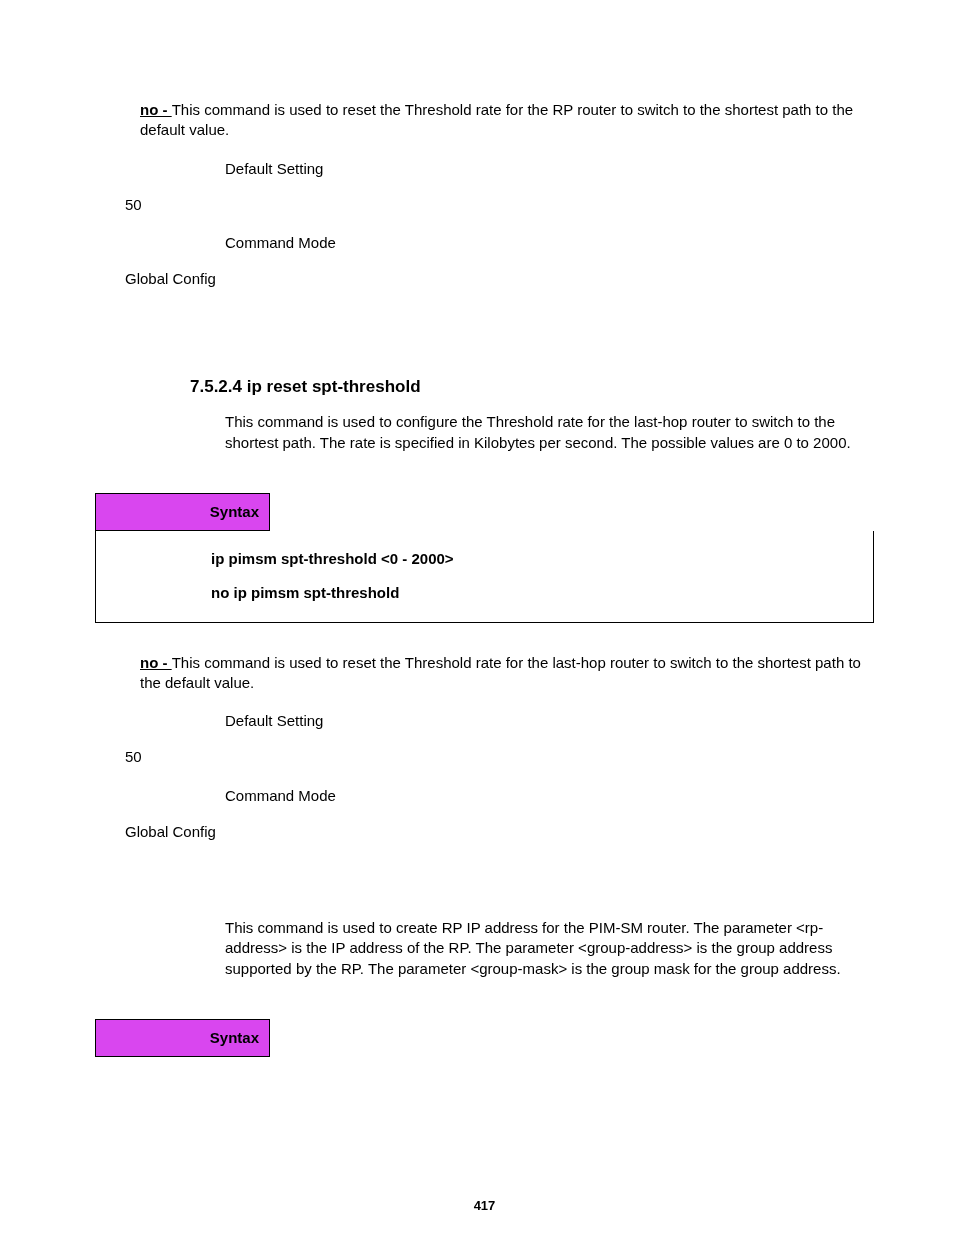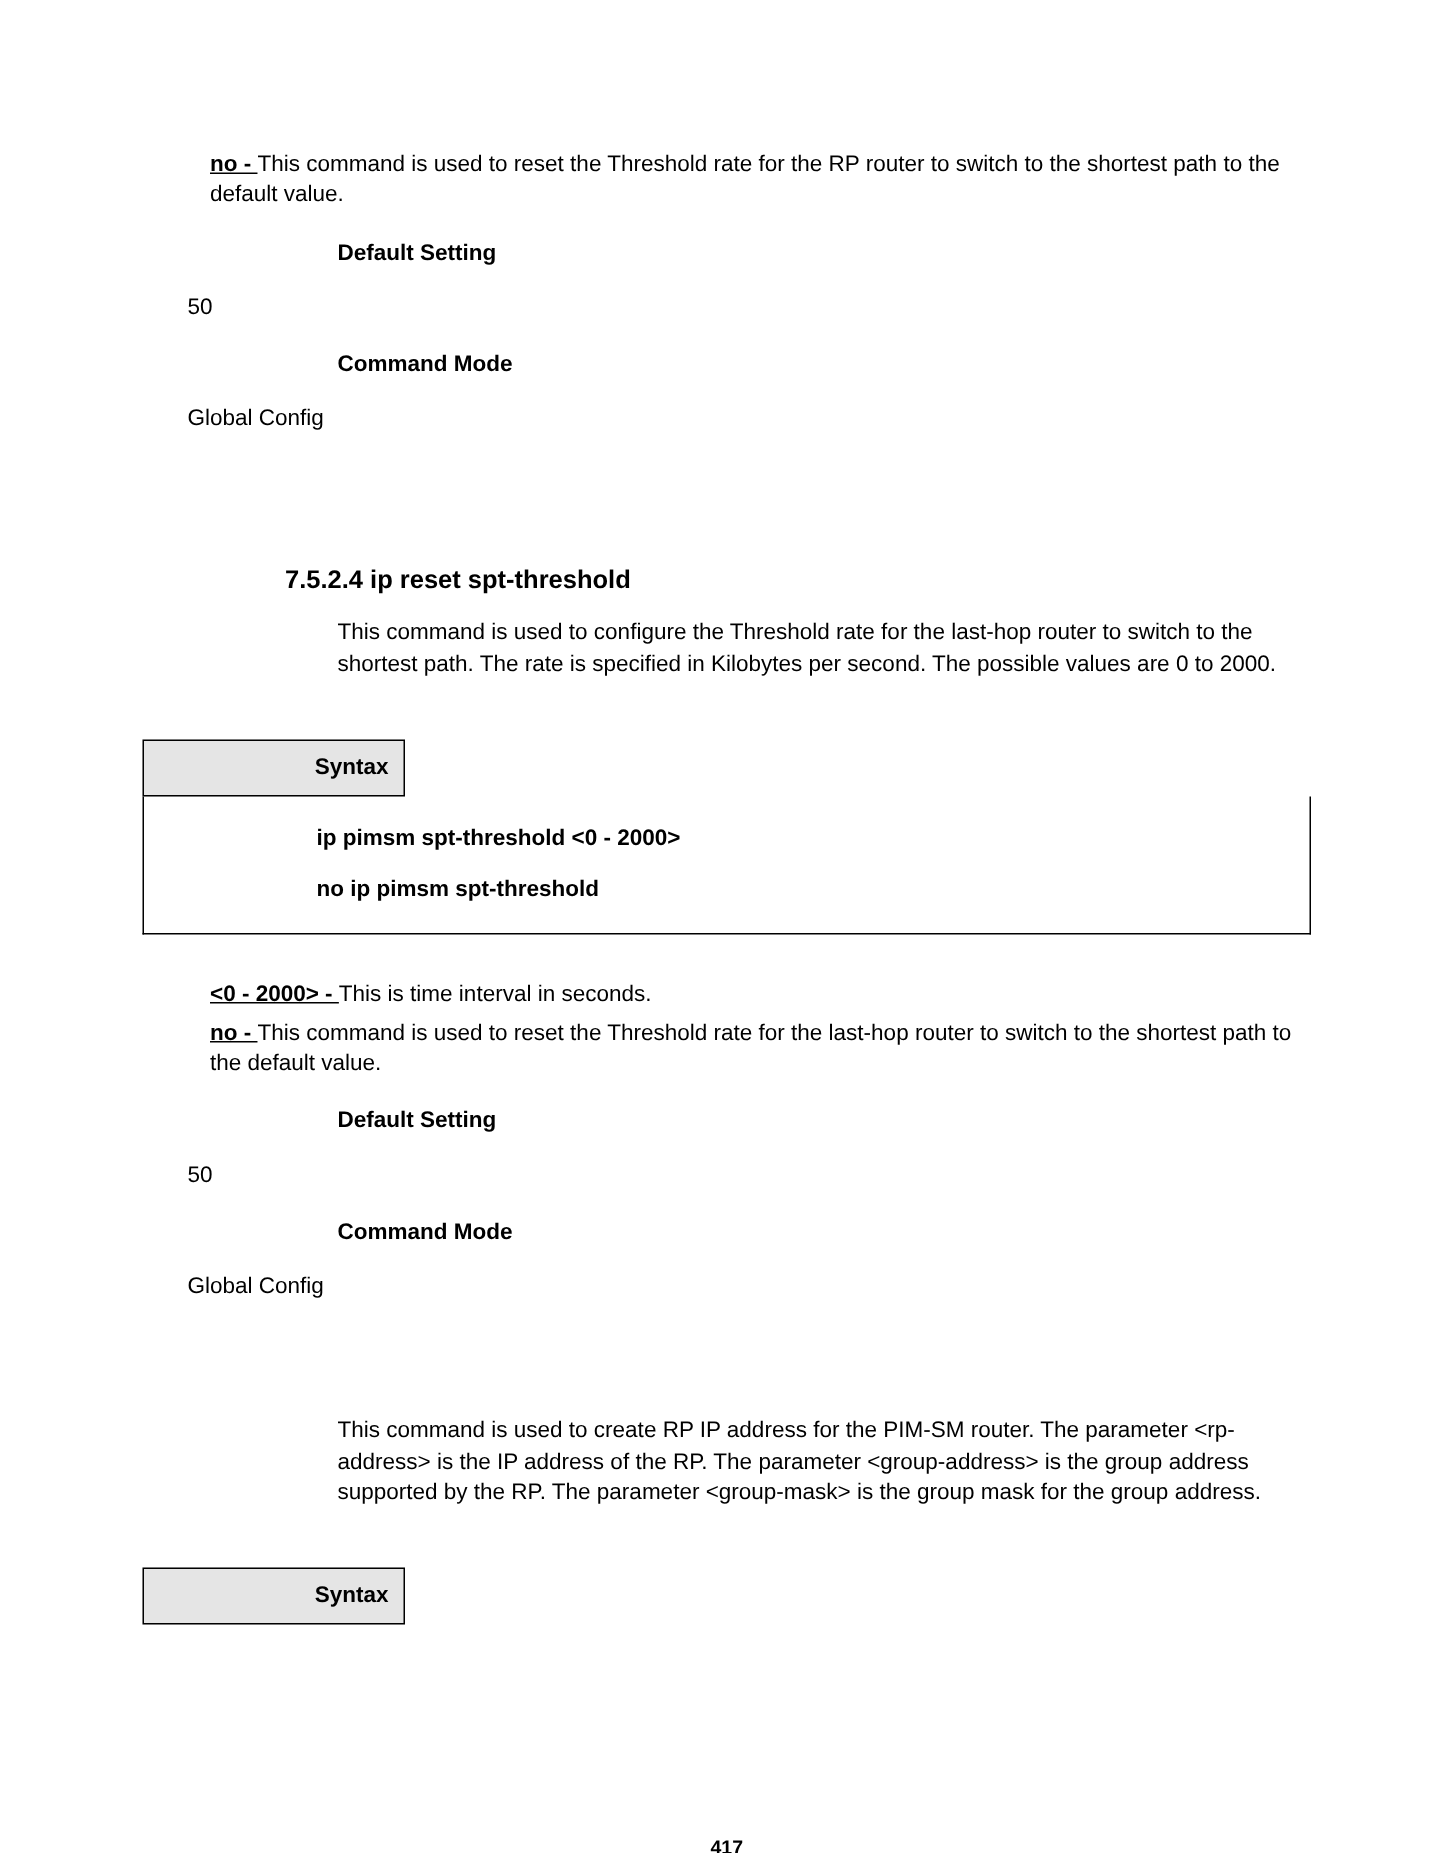--- a/index.html
+++ b/index.html
@@ -1,27 +1,27 @@
 <!DOCTYPE html>
 <html><head>
 <meta charset="utf-8">
 <style>
   * { box-sizing: border-box; margin: 0; padding: 0; }
   html, body { width: 954px; background: #fff; font-family: Arial, Helvetica, sans-serif; color: #000; }
   .page { padding: 100px 80px 40px 95px; font-size: 15px; line-height: 1.35; }
   .para { margin: 0 0 6px 45px; max-width: 740px; }
   .bold { font-weight: bold; text-decoration: underline; }
-  .subhead { font-weight: bold; margin: 18px 0 6px 130px; }
+  .subhead { font-weight: normal; margin: 18px 0 6px 130px; }
   .value-left { margin: 16px 0 6px 30px; }
   .section-gap { height: 70px; }
   .section-heading { font-weight: bold; font-size: 17px; margin: 10px 0 14px 95px; }
   .section-body { margin: 0 0 0 130px; max-width: 650px; }
 
   .syntax-outer { margin: 40px 0 0 0; }
-  .syntax-label-box { border: 1px solid #000; background: #e5e5e5; width: 175px; padding: 8px 10px 8px 10px; text-align: right; font-weight: bold; }
+  .syntax-label-box { border: 1px solid #000; background: #d946ef; width: 175px; padding: 8px 10px 8px 10px; text-align: right; font-weight: bold; }
   .syntax-box { border: 1px solid #000; border-top: none; margin-top: 0; padding: 14px 20px 14px 115px; max-width: 790px; }
   .syntax-line { font-weight: bold; margin: 4px 0; }
   .syntax-spacer { height: 6px; }
   .after-syntax-gap { height: 30px; }
 
   .footer { text-align: center; font-weight: bold; font-size: 13px; margin-top: 140px; }
 </style>
 </head>
 <body>
 
@@ -47,23 +47,20 @@
     <div class="syntax-box">
       <div class="syntax-line">ip pimsm spt-threshold &lt;0 - 2000&gt;</div>
       <div class="syntax-spacer"></div>
       <div class="syntax-line">no ip pimsm spt-threshold</div>
     </div>
   </div>
 
   <div class="after-syntax-gap"></div>
 
   <p class="para">
-    <span class="bold">&lt;0 - 2000&gt; - </span><span>This is time interval in seconds.</span>
-  </p>
-  <p class="para">
     <span class="bold">no - </span><span>This command is used to reset the Threshold rate for the last-hop router to switch to the shortest path to the default value.</span>
   </p>
 
   <div class="subhead">Default Setting</div>
   <div class="value-left">50</div>
 
   <div class="subhead">Command Mode</div>
   <div class="value-left">Global Config</div>
 
   <div class="section-gap"></div>

